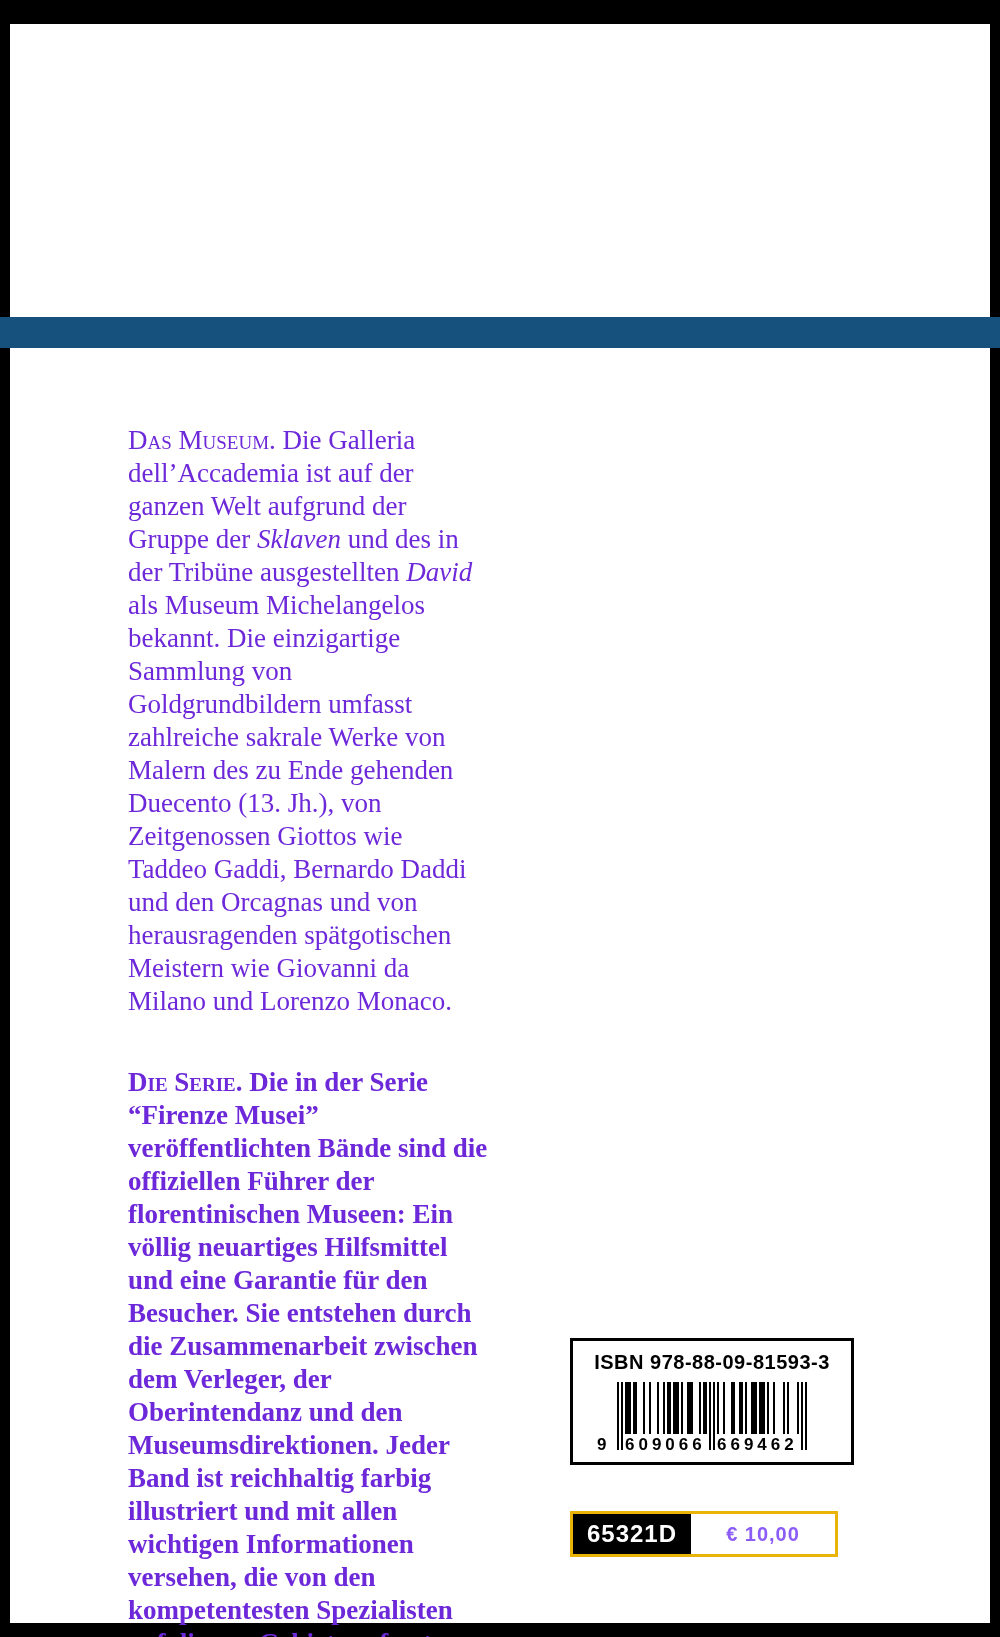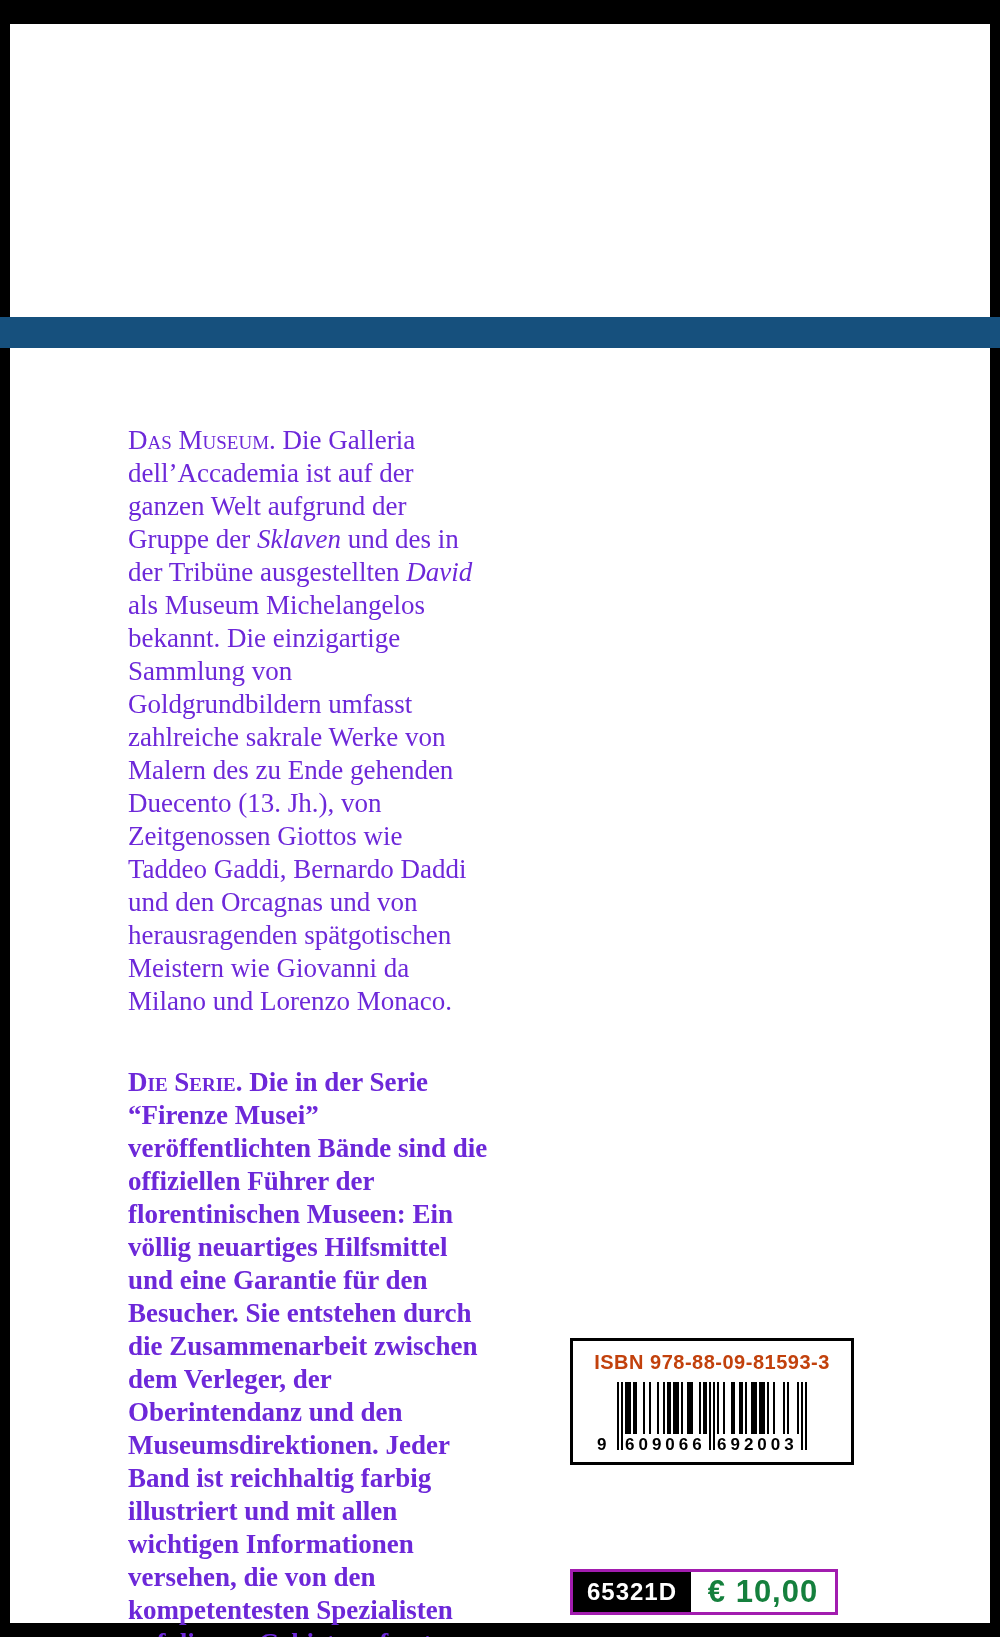--- a/index.html
+++ b/index.html
@@ -26,46 +26,46 @@
   p{margin:0;}
   .para-author{margin-top:33px;}
 
   .isbn-box{
     position:absolute;left:560px;top:1314px;width:262px;
     border:3px solid #000;background:#fff;padding:10px 8px 6px 8px;
     text-align:center;
   }
   .isbn-label{
     font-family:"Liberation Sans","DejaVu Sans",sans-serif;
-    font-weight:bold;font-size:20px;color:#c2410c;letter-spacing:.5px;
+    font-weight:bold;font-size:20px;color:#000000;letter-spacing:.5px;
     margin-bottom:8px;white-space:nowrap;
   }
   .barcode-wrap{position:relative;width:190px;height:74px;margin:0 auto;}
   .barcode-bars{display:flex;align-items:flex-start;height:70px;}
   .bc-digit{
     position:absolute;top:53px;
     font-family:"Liberation Sans","DejaVu Sans",sans-serif;
     font-weight:bold;font-size:17px;letter-spacing:4px;color:#000;
     white-space:nowrap;
   }
   .bc-first{left:-20px;letter-spacing:0;}
   .bc-g1{left:8px;}
   .bc-g2{left:100px;}
 
   .price-box{
-    position:absolute;left:560px;top:1545px;width:262px;height:40px;
-    border:3px solid #a21caf;display:flex;background:#fff;
+    position:absolute;left:560px;top:1487px;width:262px;height:40px;
+    border:3px solid #eab308;display:flex;background:#fff;
     font-family:"Liberation Sans","DejaVu Sans",sans-serif;font-weight:bold;
   }
   .price-code{
     width:118px;background:#000;color:#fff;font-size:24px;
     display:flex;align-items:center;justify-content:center;letter-spacing:1px;
   }
   .price-amount{
-    flex:1;color:#15803d;font-size:31px;
+    flex:1;color:#8b5cf6;font-size:20px;
     display:flex;align-items:center;justify-content:center;letter-spacing:1px;
   }
 </style>
 </head>
 <body>
 
 <div class="page">
 
   <div class="columns">
 
@@ -178,21 +178,21 @@
           <div style="width: 2px; flex: 0 0 2px; height: 52px; background: transparent;"></div>
           <div style="width: 2px; flex: 0 0 2px; height: 52px; background: transparent;"></div>
           <div style="width: 2px; flex: 0 0 2px; height: 52px; background: rgb(0, 0, 0);"></div>
           <div style="width: 2px; flex: 0 0 2px; height: 52px; background: transparent;"></div>
           <div style="width: 2px; flex: 0 0 2px; height: 68px; background: rgb(0, 0, 0);"></div>
           <div style="width: 2px; flex: 0 0 2px; height: 68px; background: transparent;"></div>
           <div style="width: 2px; flex: 0 0 2px; height: 68px; background: rgb(0, 0, 0);"></div>
         </div>
       <span class="bc-digit bc-first">9</span>
       <span class="bc-digit bc-g1">609066</span>
-      <span class="bc-digit bc-g2">692003</span>
+      <span class="bc-digit bc-g2">669462</span>
     </div>
   </div>
 
   <div class="price-box">
     <div class="price-code">65321D</div>
     <div class="price-amount">€ 10,00</div>
   </div>
 
 </div>
 

